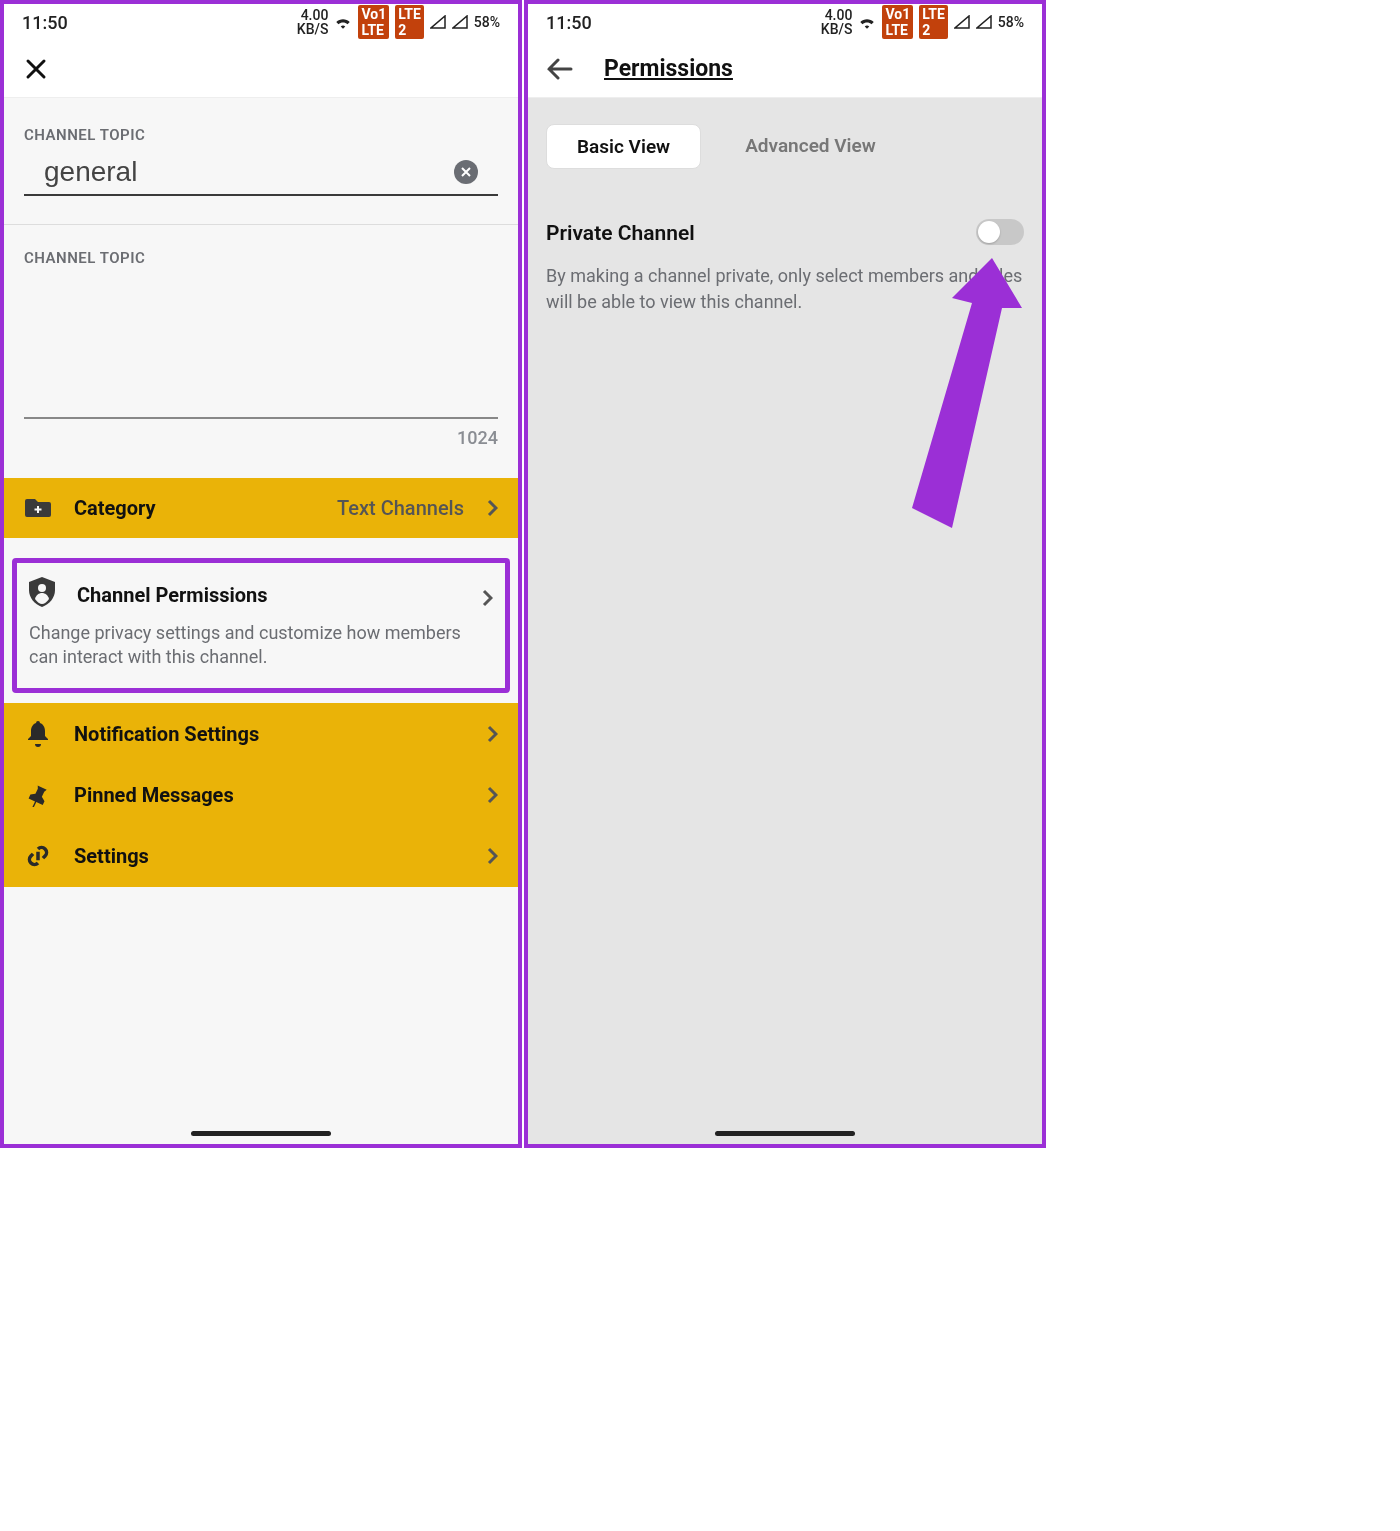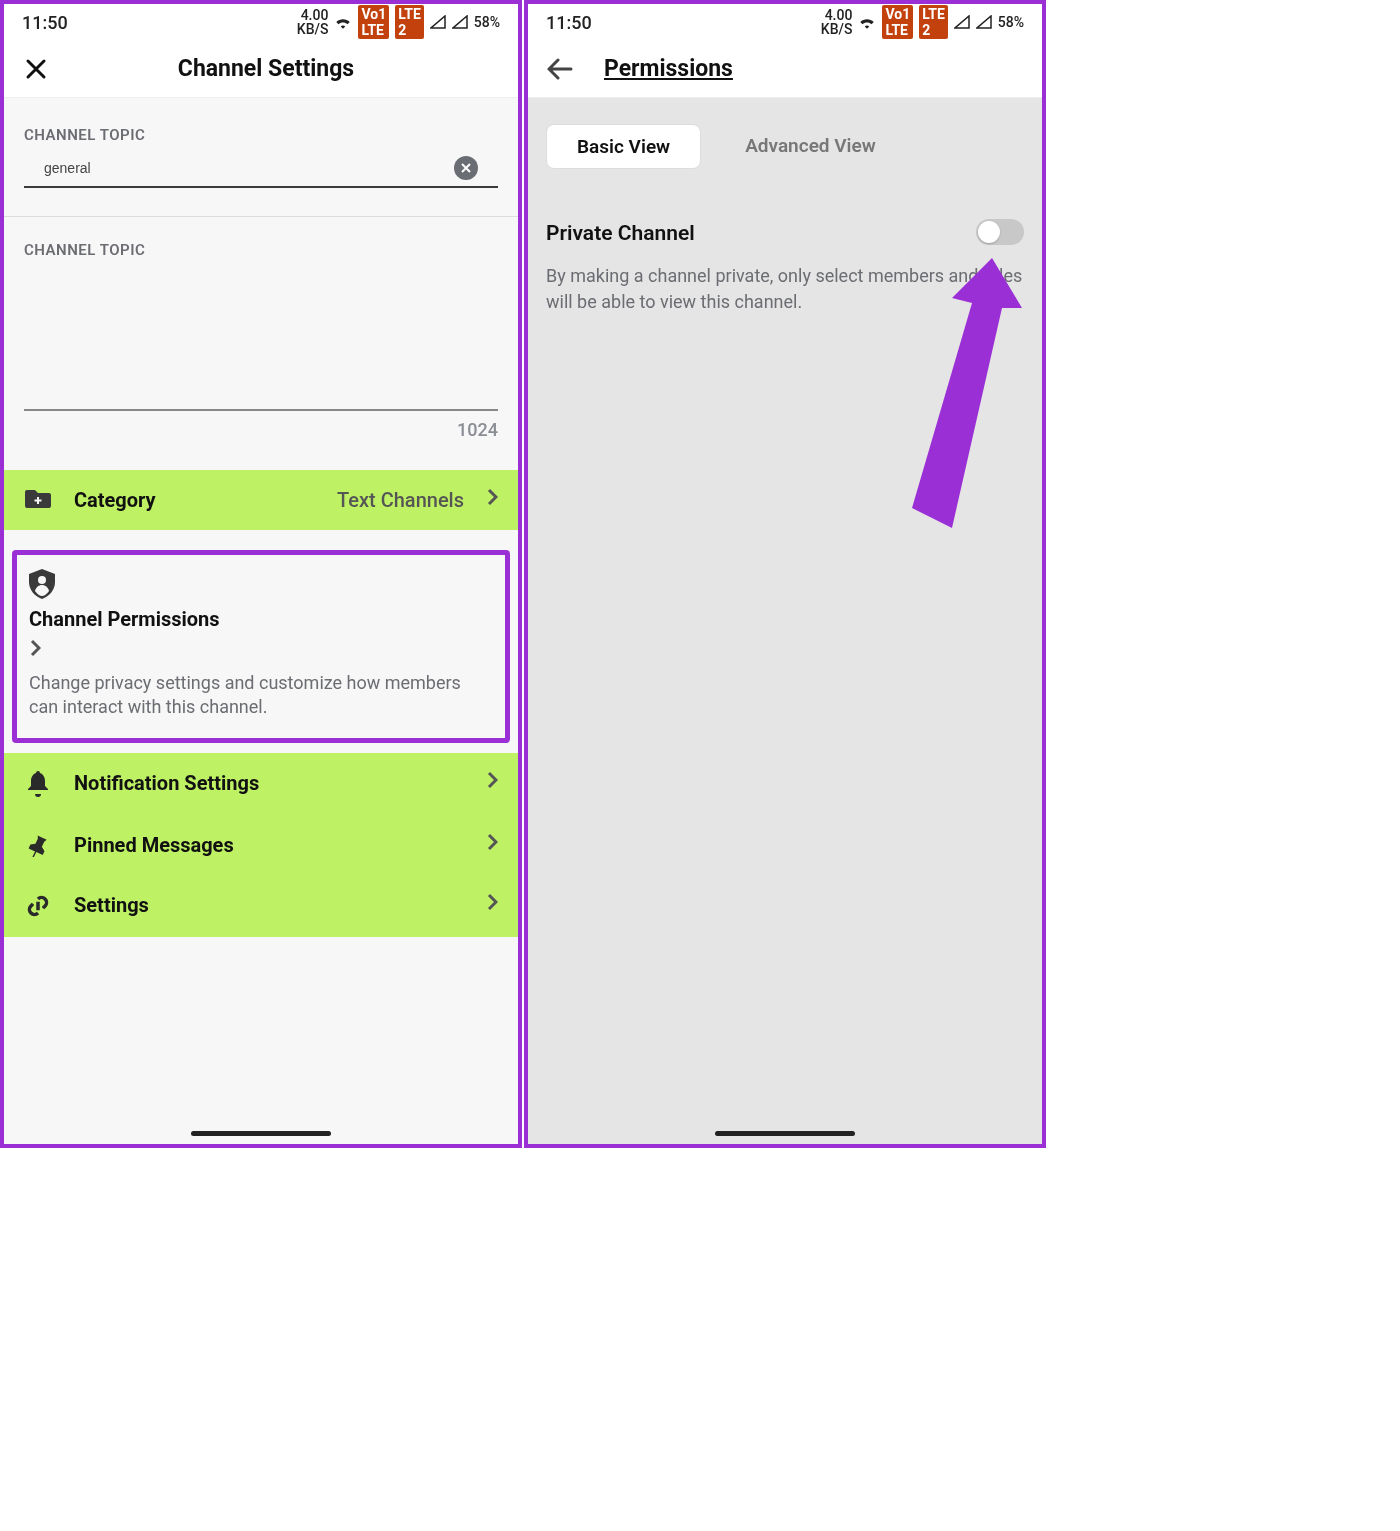--- a/index.html
+++ b/index.html
@@ -68,21 +68,21 @@
   .input-row {
     display: flex;
     align-items: center;
     padding: 0 20px 6px 20px;
     border-bottom: 2px solid #3a3a3a;
     margin: 0 20px 0 20px;
   }
   .input-row input {
     border: none;
     background: transparent;
-    font-size: 14px;
+    font-size: 28px;
     color: #444;
     flex: 1;
     outline: none;
   }
   .clear-btn {
     width: 24px; height: 24px; border-radius: 50%;
     background: #6a6d73; display: flex; align-items: center; justify-content: center;
     cursor: pointer;
   }
   .topic-area {
@@ -93,39 +93,39 @@
   .counter {
     text-align: right;
     color: #8a8d93;
     font-size: 18px;
     font-weight: 500;
     padding: 4px 20px 30px 20px;
   }
   .divider { height: 1px; background: #ddd; margin: 10px 0; }
   .row {
     display: flex;
-    align-items: flex-start;
+    align-items: center;
     padding: 18px 20px;
     gap: 22px;
-    background: #bef264;
+    background: #eab308;
     cursor: pointer;
   }
   .row .row-icon { width: 28px; display: flex; justify-content: center; }
   .row .row-label { font-size: 20px; font-weight: 700; color: #111; flex: 1; }
   .row .row-value { font-size: 20px; color: #555; font-weight: 500; }
   .row .chevron { color: #555; }
   .perm-block {
     border: 5px solid #9b2fd6;
     margin: 20px 8px 10px 8px;
     padding: 14px 12px 18px 12px;
     background: #f7f7f7;
     border-radius: 4px;
     cursor: pointer;
   }
-  .perm-head { display: flex; align-items: flex-start; gap: 8px; flex-direction: column; }
+  .perm-head { display: flex; align-items: flex-end; gap: 22px; }
   .perm-head .row-label { font-size: 20px; font-weight: 700; color: #111; flex: 1; }
   .perm-desc {
     font-size: 18px;
     color: #6b6d72;
     margin-top: 14px;
     line-height: 1.35;
   }
   .nav-pill {
     position: absolute;
     bottom: 8px;
@@ -201,21 +201,20 @@
       <span>58%</span>
     </div>
   </div>
 
   <div class="top-bar">
     <div class="icon-btn">
       <svg width="24" height="24" viewBox="0 0 24 24">
           <path stroke="#111" stroke-width="3" stroke-linecap="round" d="M4 4l16 16M20 4L4 20"></path>
         </svg>
     </div>
-    <div class="title">Channel Settings</div>
   </div>
 
   <div class="section-label">CHANNEL TOPIC</div>
   <div class="input-row" style="margin:0 20px;">
     <input value="general" style="">
     <div class="clear-btn">
       <svg width="12" height="12" viewBox="0 0 12 12">
           <path stroke="#fff" stroke-width="2" d="M2 2l8 8M10 2l-8 8"></path>
         </svg>
     </div>

